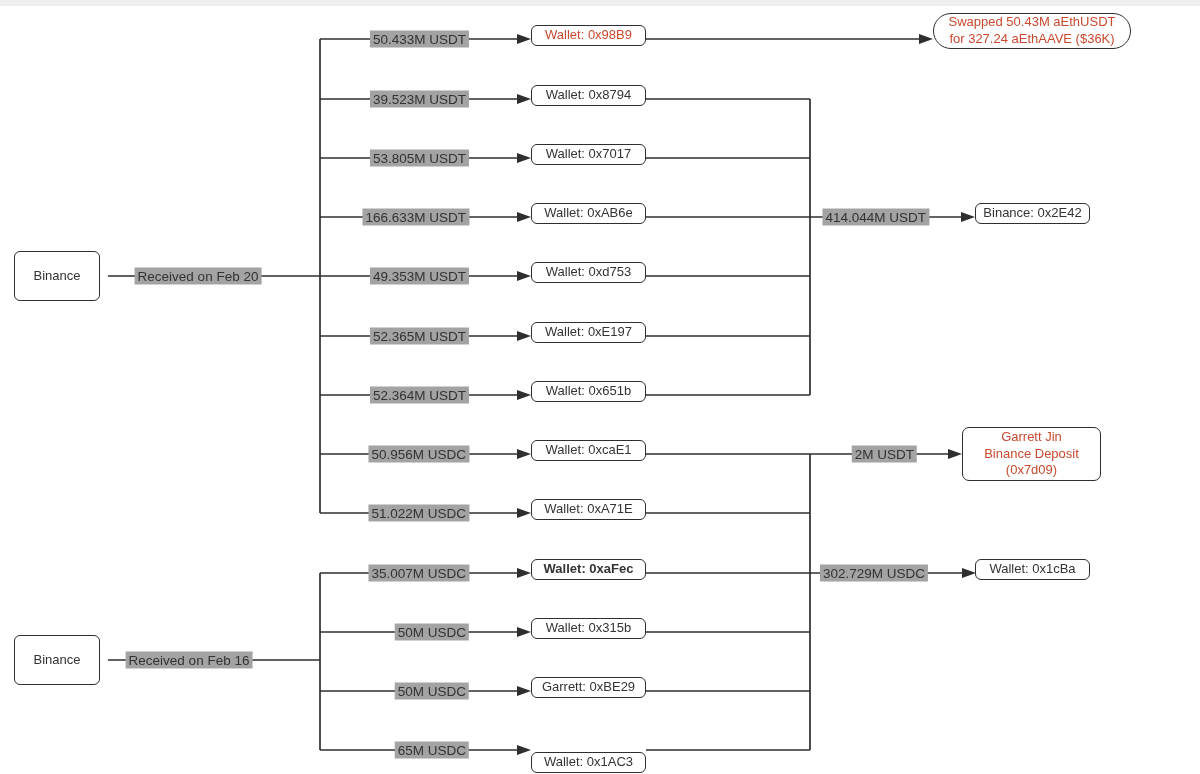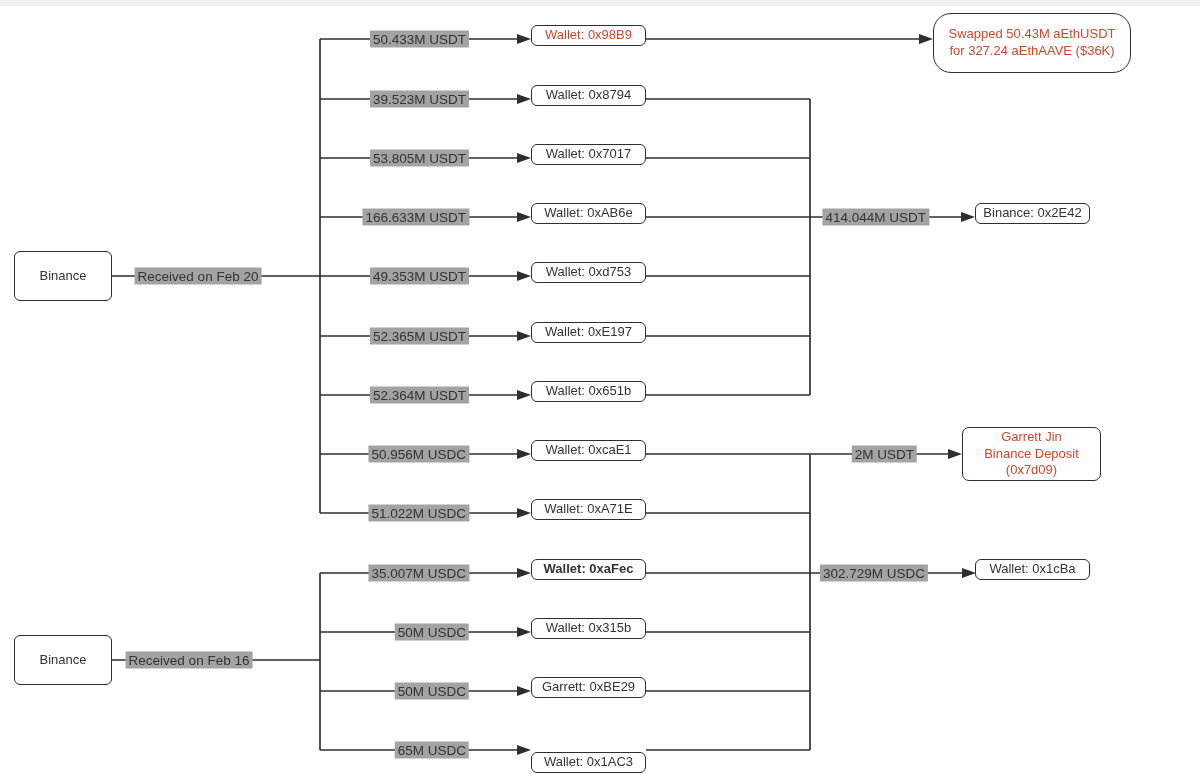--- a/index.html
+++ b/index.html
@@ -23,22 +23,22 @@
     box-sizing:border-box;
     background:#ffffff;
     border:1.7px solid #2e2e2e;
     border-radius:6px;
     display:flex;align-items:center;justify-content:center;
     text-align:center;
     font-size:13px;
     line-height:1.3;
   }
   .wallet{width:115px;height:21px;}
-  .source{width:98px;height:50px;}
-  .swap{width:198px;height:60px;border-radius:18px;}
+  .source{width:86px;height:50px;}
+  .swap{width:198px;height:36px;border-radius:18px;}
   .garrett{width:139px;height:54px;border-radius:7px;}
   .hl{color:#c8492e;}
   .lbl{
     position:absolute;
     background:#a3a3a3;
     padding:0 3px;
     font-size:13.5px;
     white-space:nowrap;
     line-height:17px;
   }

